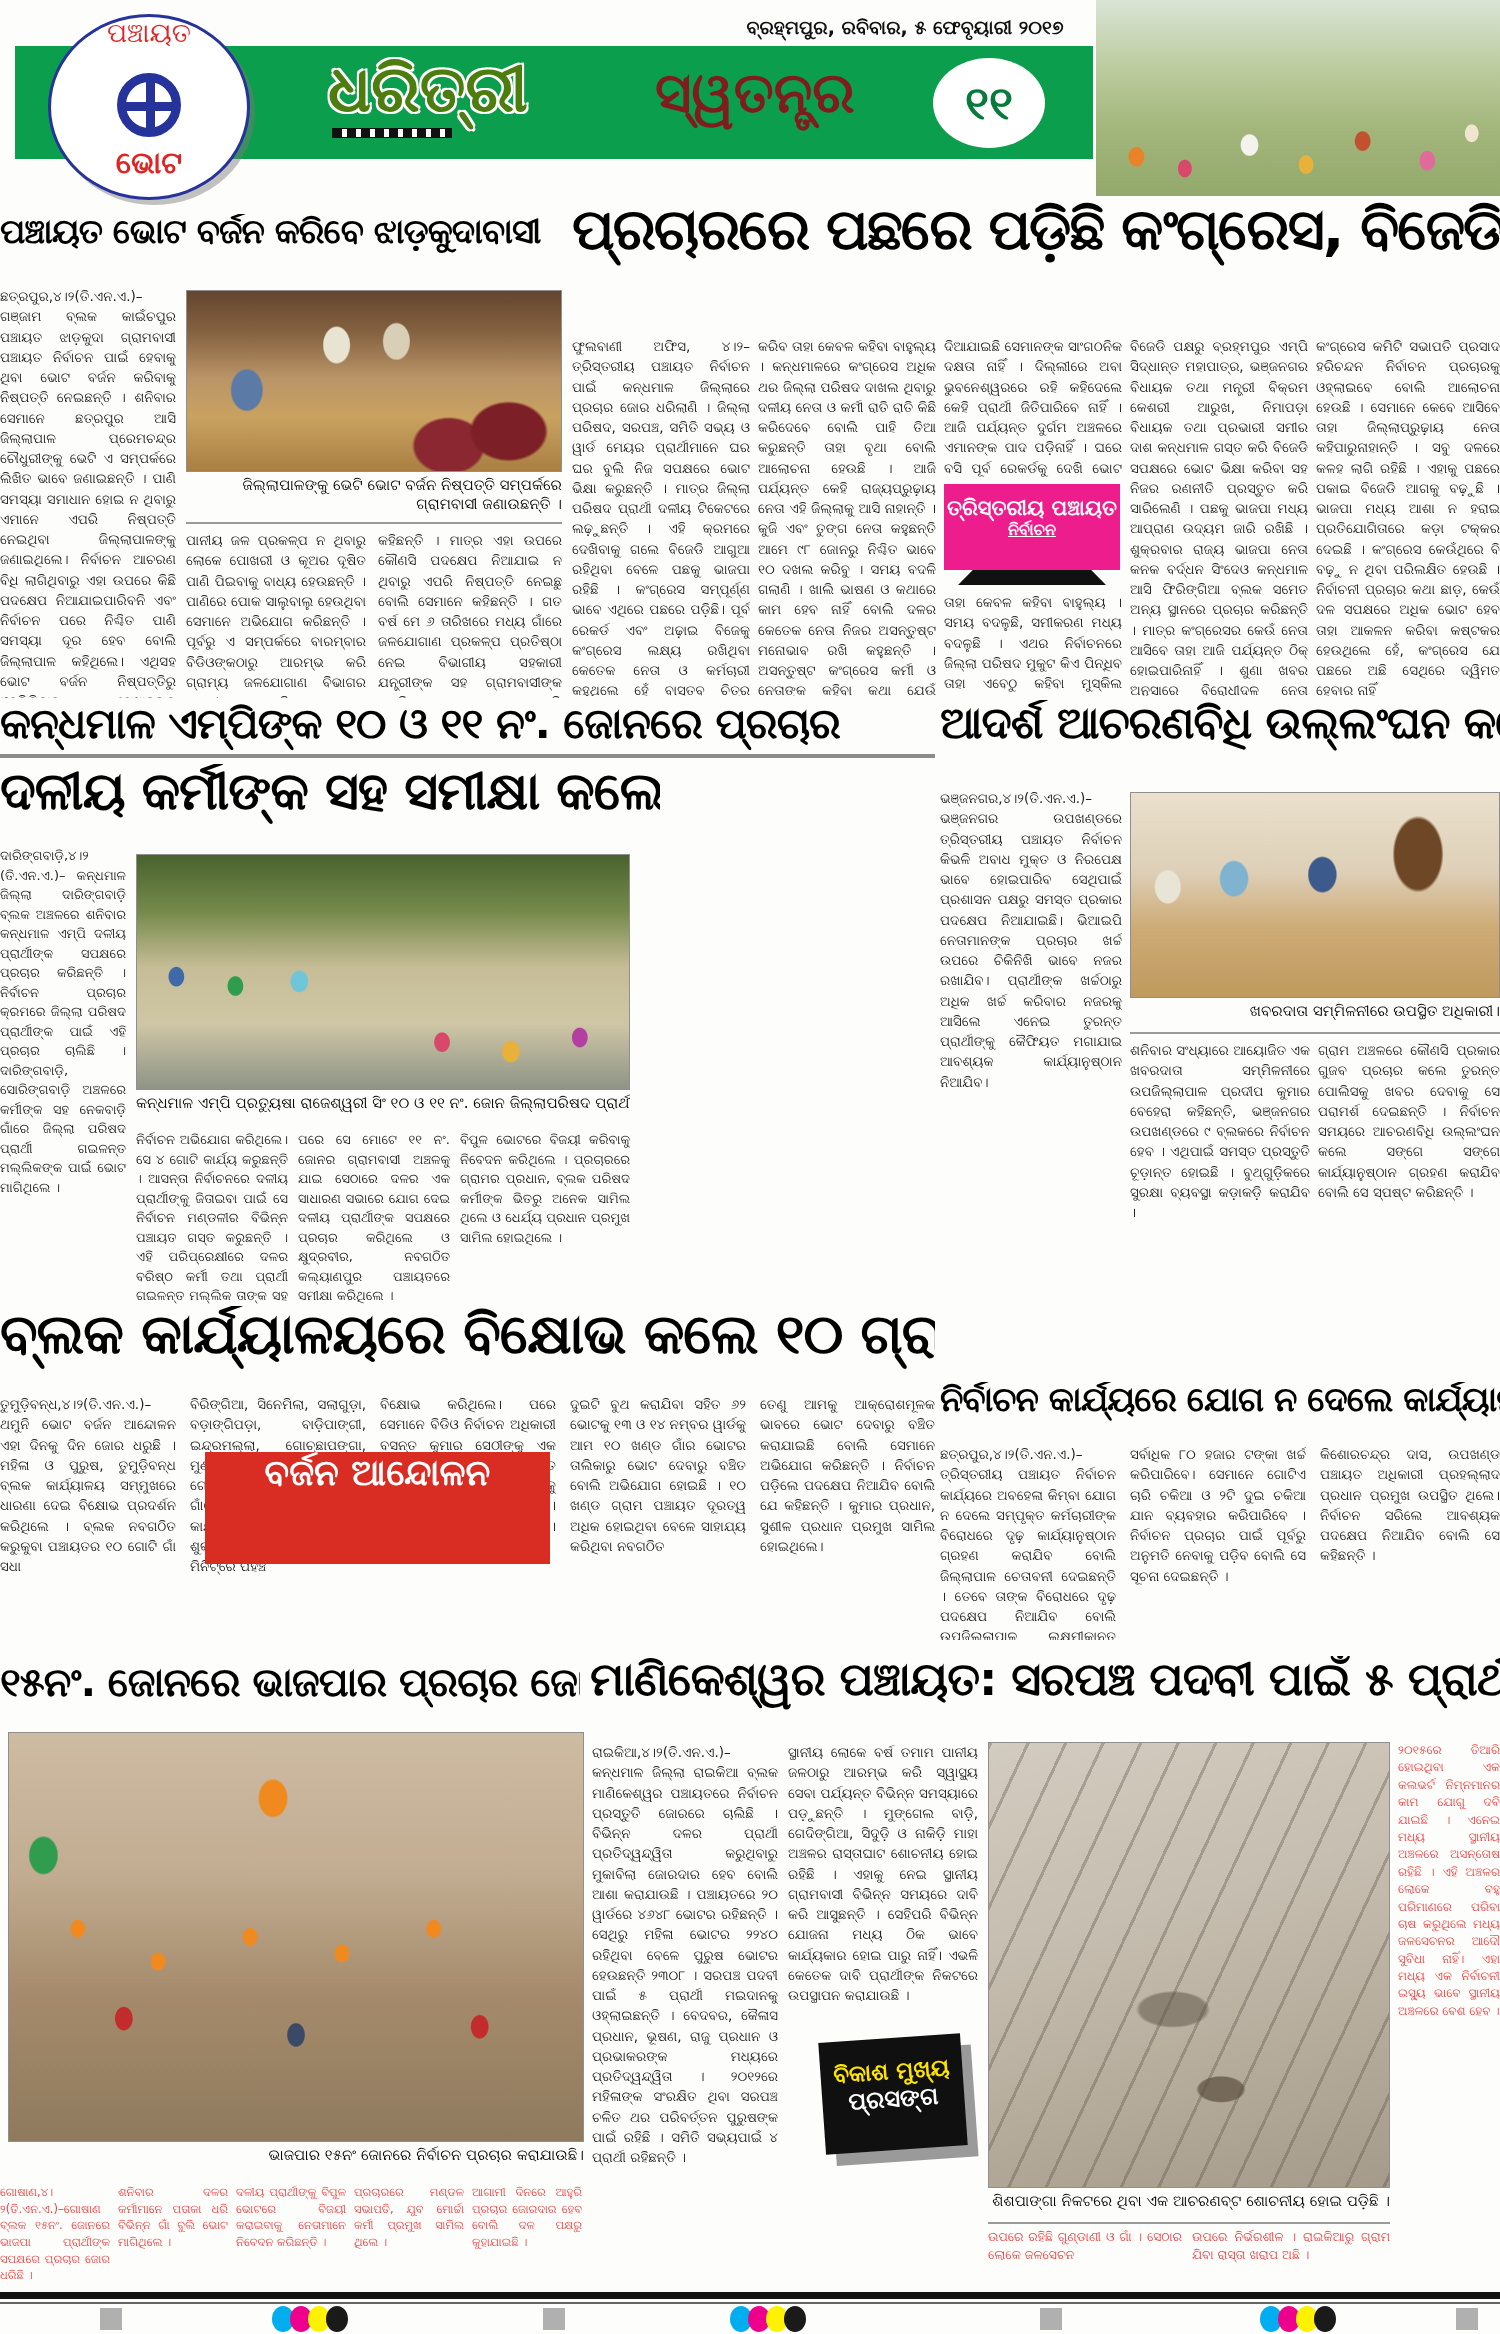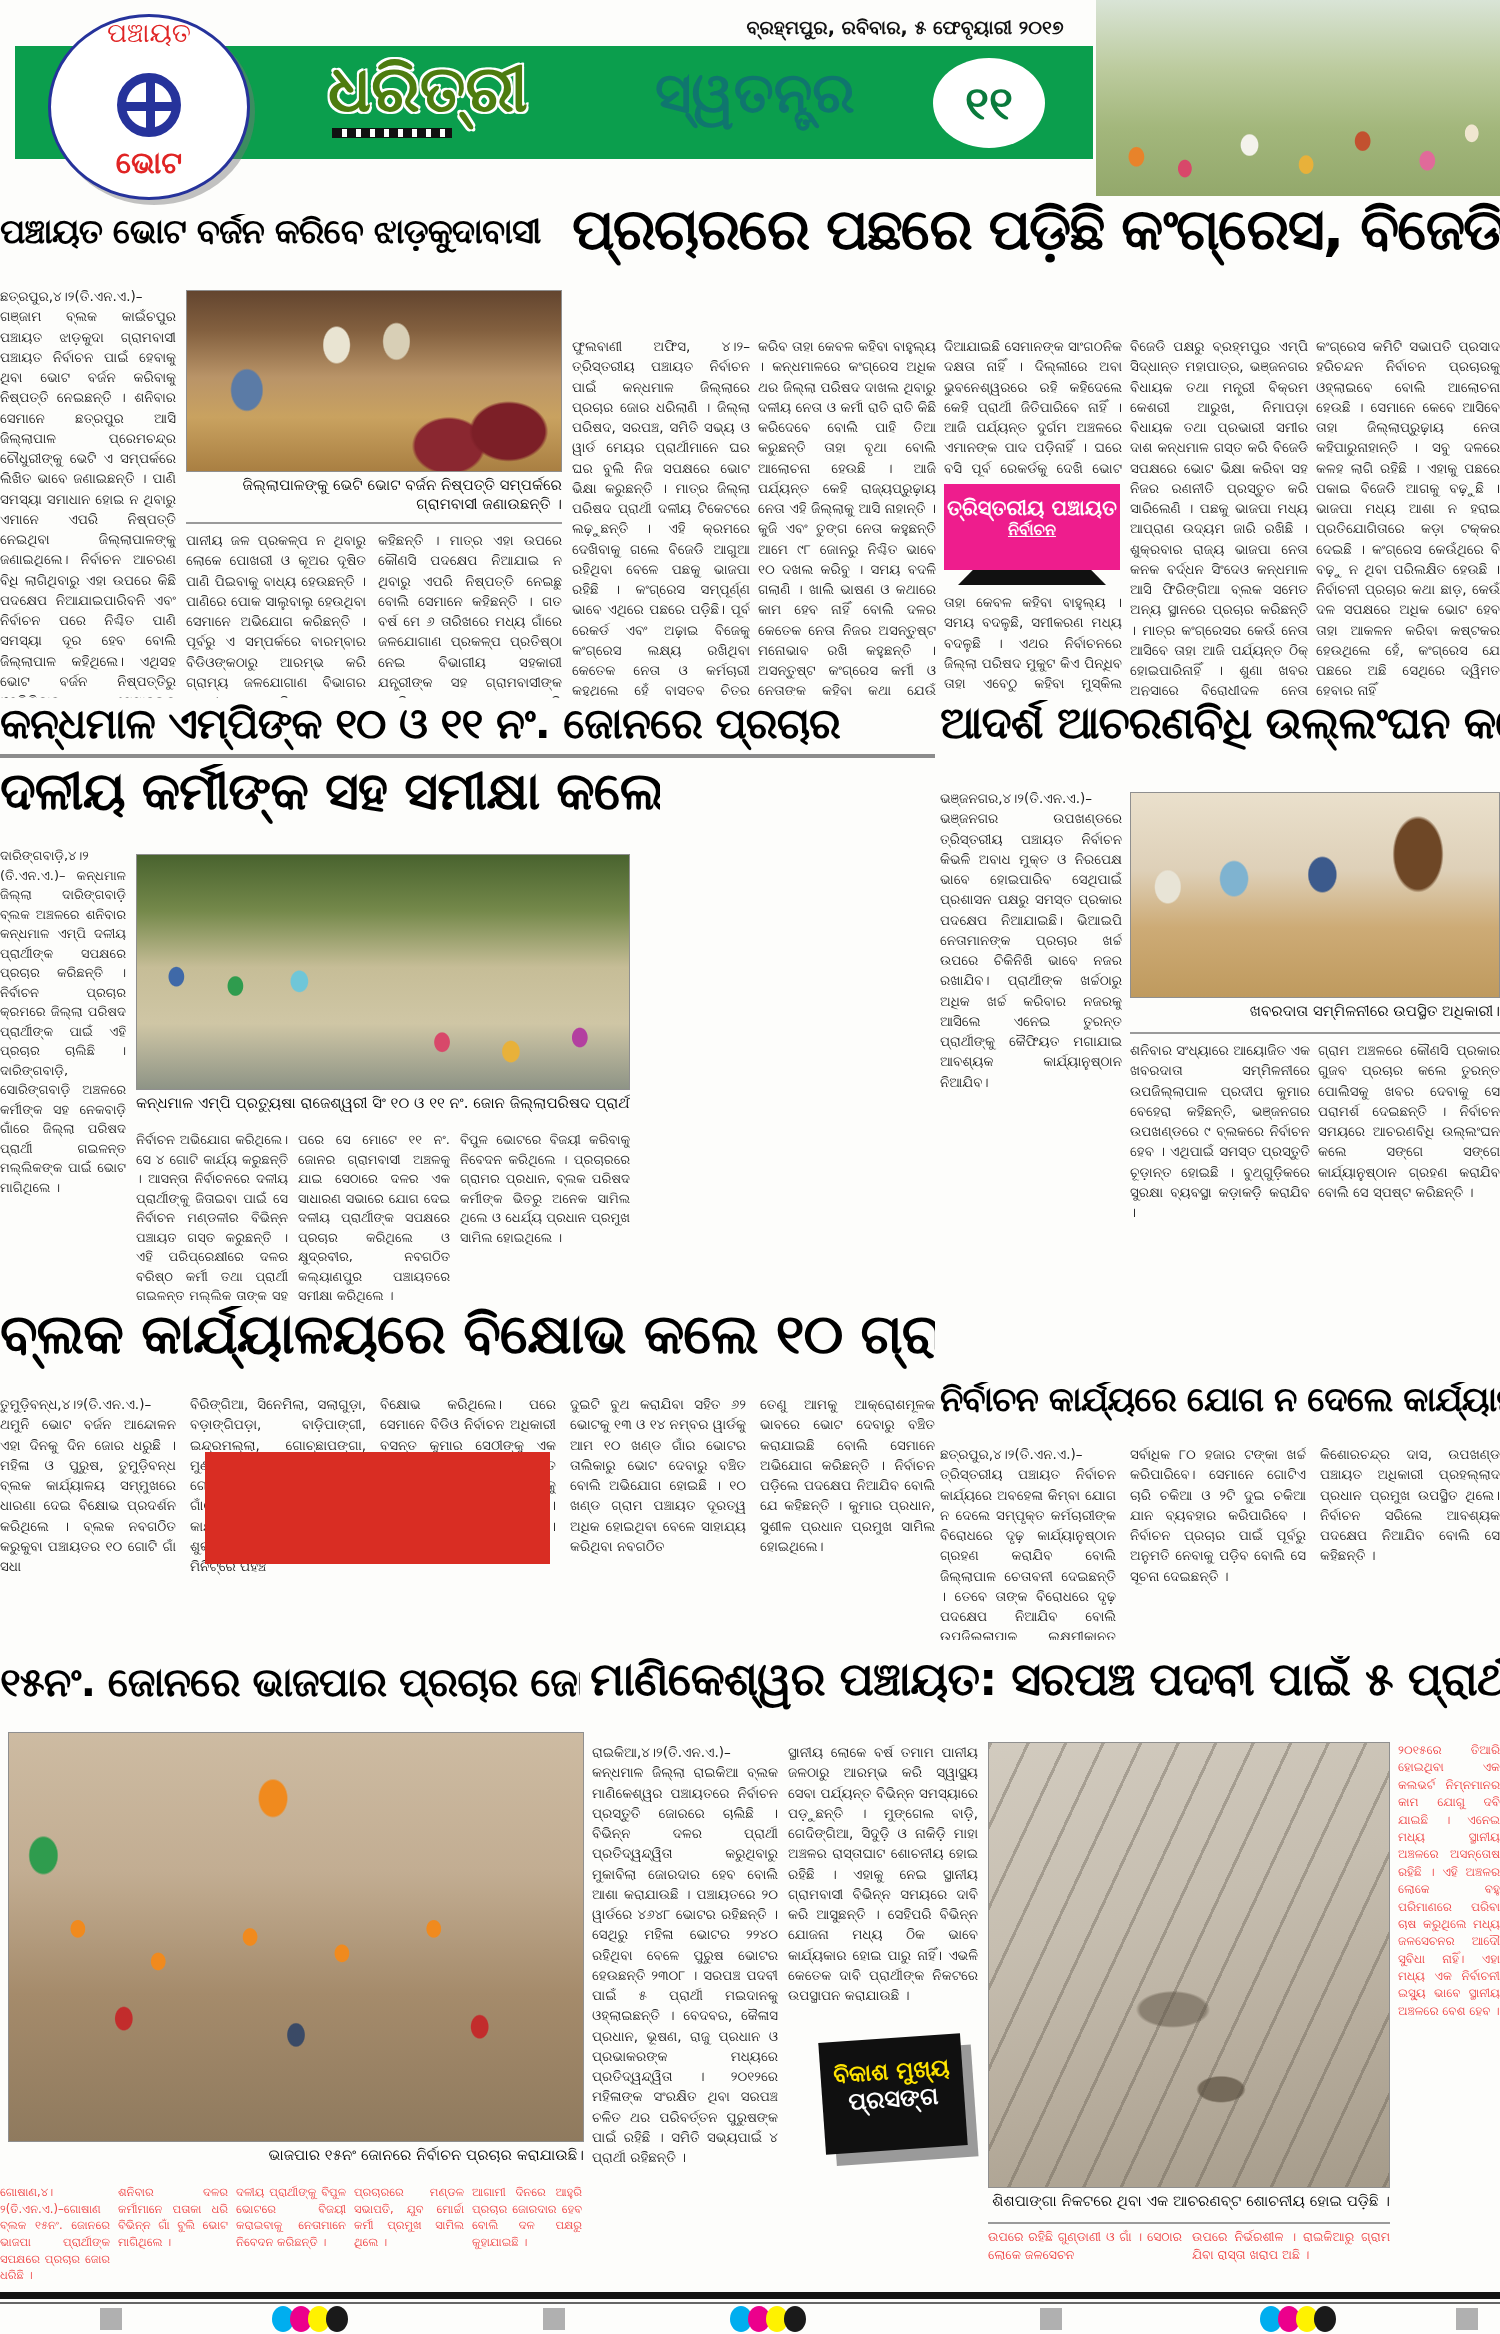--- a/index.html
+++ b/index.html
@@ -75,21 +75,21 @@
     <div class="abs" style="left:-2px;top:20px;width:50px;height:9px;background:#26339b;"></div>
     <div class="abs" style="left:20px;top:-2px;width:9px;height:50px;background:#26339b;"></div>
   </div>
   <div class="abs" style="left:0;top:128px;width:100%;color:#e02424;font-size:30px;font-weight:bold;">ଭୋଟ</div>
 </div>
 
 <div class="abs" style="left:328px;top:52px;width:280px;height:100px;font-size:64px;font-weight:bold;color:#4d7c0f;
             text-shadow:2px 2px 0 #fff,-2px -2px 0 #fff,2px -2px 0 #fff,-2px 2px 0 #fff;white-space:nowrap;">ଧରିତ୍ରୀ</div>
 <div class="abs" style="left:332px;top:128px;width:120px;height:10px;background:repeating-linear-gradient(90deg,#111 0 9px,#fff 9px 14px);border:1px solid #111;"></div>
 
-<div class="abs" style="left:655px;top:60px;width:270px;height:88px;font-size:56px;font-weight:bold;color:#0f766e;white-space:nowrap;">ସ୍ୱତନ୍ତ୍ର</div>
+<div class="abs" style="left:655px;top:60px;width:270px;height:88px;font-size:56px;font-weight:bold;color:#7f1d1d;white-space:nowrap;">ସ୍ୱତନ୍ତ୍ର</div>
 
 <div class="abs" style="left:933px;top:58px;width:112px;height:90px;background:#fff;border-radius:50%;text-align:center;">
   <span style="font-size:46px;font-weight:bold;color:#0a7a3c;line-height:90px;">୧୧</span>
 </div>
 
 <div class="abs photo ph-crowd" style="left:1096px;top:0;width:404px;height:196px;border:none;"></div>
 
 <div class="abs hl" style="left:0;top:214px;width:566px;height:56px;font-size:34px;white-space:nowrap;">ପଞ୍ଚାୟତ ଭୋଟ ବର୍ଜନ କରିବେ ଝାଡ଼କୁଦାବାସୀ</div>
 
 <div class="abs hl" style="left:572px;top:200px;width:928px;height:132px;font-size:57px;white-space:nowrap;letter-spacing:-2px;">ପ୍ରଚାରରେ ପଛରେ ପଡ଼ିଛି କଂଗ୍ରେସ, ବିଜେଡି ଆଗୁଆ</div>
@@ -132,20 +132,21 @@
 <div class="abs bt" style="left:1130px;top:1040px;width:180px;height:262px;">ଶନିବାର ସଂଧ୍ୟାରେ ଆୟୋଜିତ ଏକ ଖବରଦାତା ସମ୍ମିଳନୀରେ ଉପଜିଲ୍ଲାପାଳ ପ୍ରଦୀପ କୁମାର ବେହେରା କହିଛନ୍ତି, ଭଞ୍ଜନଗର ଉପଖଣ୍ଡରେ ୯ ବ୍ଲକରେ ନିର୍ବାଚନ ହେବ । ଏଥିପାଇଁ ସମସ୍ତ ପ୍ରସ୍ତୁତି ଚୂଡ଼ାନ୍ତ ହୋଇଛି । ବୁଥ୍‌ଗୁଡ଼ିକରେ ସୁରକ୍ଷା ବ୍ୟବସ୍ଥା କଡ଼ାକଡ଼ି କରାଯିବ ।</div>
 <div class="abs bt" style="left:1318px;top:1040px;width:182px;height:262px;">ଗ୍ରାମ ଅଞ୍ଚଳରେ କୌଣସି ପ୍ରକାର ଗୁଜବ ପ୍ରଚାର କଲେ ତୁରନ୍ତ ପୋଲିସକୁ ଖବର ଦେବାକୁ ସେ ପରାମର୍ଶ ଦେଇଛନ୍ତି । ନିର୍ବାଚନ ସମୟରେ ଆଚରଣବିଧି ଉଲ୍ଲଂଘନ କଲେ ସଙ୍ଗେ ସଙ୍ଗେ କାର୍ଯ୍ୟାନୁଷ୍ଠାନ ଗ୍ରହଣ କରାଯିବ ବୋଲି ସେ ସ୍ପଷ୍ଟ କରିଛନ୍ତି ।</div>
 
 <div class="abs hl" style="left:0;top:1306px;width:935px;height:82px;font-size:55px;white-space:nowrap;">ବ୍ଲକ କାର୍ଯ୍ୟାଳୟରେ ବିକ୍ଷୋଭ କଲେ ୧୦ ଗ୍ରାମବାସୀ</div>
 <div class="abs bt" style="left:0;top:1394px;width:176px;height:244px;">ତୁମୁଡ଼ିବନ୍ଧ,୪।୨(ତି.ଏନ.ଏ.)– ଥମୁନି ଭୋଟ ବର୍ଜନ ଆନ୍ଦୋଳନ ଏହା ଦିନକୁ ଦିନ ଜୋର ଧରୁଛି । ମହିଳା ଓ ପୁରୁଷ, ତୁମୁଡ଼ିବନ୍ଧ ବ୍ଲକ କାର୍ଯ୍ୟାଳୟ ସମ୍ମୁଖରେ ଧାରଣା ଦେଇ ବିକ୍ଷୋଭ ପ୍ରଦର୍ଶନ କରିଥିଲେ । ବ୍ଲକ ନବଗଠିତ କରୁକୁବା ପଞ୍ଚାୟତର ୧୦ ଗୋଟି ଗାଁ ସଧା</div>
 <div class="abs bt" style="left:190px;top:1394px;width:176px;height:244px;">ବିରିଙ୍ଗିଆ, ସିନେମିଲା, ସଲାଗୁଡ଼ା, ବଡ଼ାଙ୍ଗିପଡ଼ା, ବାଡ଼ିପାଙ୍ଗୀ, ଇନ୍ଦ୍ରମଲ୍ଲା, ଗୋଚ୍ଛାପଙ୍ଗା, ମୁଣ୍ଡିବାଲି, ଚୁଣ୍ଡଙ୍ଗିପଡ଼ା ଗୋଡ଼ାକିଆର ପ୍ରାୟ ୫୦୦ ମଧ୍ୟ ଗାଁଠାରୁ ଦେଇଥିଲେ। ସେହି କାର୍ଯ୍ୟାଳୟକୁ ଆସି ଆଜି ଶୁକ୍ରବାର ଅପରାହ୍ନ ୧.୩୦ ମିନିଟ୍‌ରେ ପହଞ୍ଚି</div>
 <div class="abs bt" style="left:380px;top:1394px;width:176px;height:244px;">ବିକ୍ଷୋଭ କରିଥିଲେ। ପରେ ସେମାନେ ବିଡିଓ ନିର୍ବାଚନ ଅଧିକାରୀ ବସନ୍ତ କୁମାର ସେଠୀଙ୍କୁ ଏକ ଦାବିପତ୍ର ଦେବା ସହିତ ତୁମୁଡ଼ିବନ୍ଧ ତହସିଲଦାରଙ୍କୁ ମଧ୍ୟ ଦାବିପତ୍ର ଦେଇଥିଲେ । ଗୋଟିଏ ବୁଥକୁ ମିଶ୍ରଣ କରାଇଲା। ଗୋଟିଏ ବୁଥ୍‌କୁ</div>
 <div class="abs bt" style="left:570px;top:1394px;width:176px;height:244px;">ଦୁଇଟି ବୁଥ କରାଯିବା ସହିତ ୬୨ ଭୋଟକୁ ୧୩ ଓ ୧୪ ନମ୍ବର ୱାର୍ଡକୁ ଆମ ୧୦ ଖଣ୍ଡ ଗାଁର ଭୋଟର ତାଲିକାରୁ ଭୋଟ ଦେବାରୁ ବଞ୍ଚିତ ବୋଲି ଅଭିଯୋଗ ହୋଇଛି । ୧୦ ଖଣ୍ଡ ଗ୍ରାମ ପଞ୍ଚାୟତ ଦୂରତ୍ୱ ଅଧିକ ହୋଇଥିବା ବେଳେ ସାହାଯ୍ୟ କରିଥିବା ନବଗଠିତ</div>
 <div class="abs bt" style="left:760px;top:1394px;width:175px;height:244px;">ତେଣୁ ଆମକୁ ଆକ୍ରୋଶମୂଳକ ଭାବରେ ଭୋଟ ଦେବାରୁ ବଞ୍ଚିତ କରାଯାଇଛି ବୋଲି ସେମାନେ ଅଭିଯୋଗ କରିଛନ୍ତି । ନିର୍ବାଚନ ପଡ଼ିଲେ ପଦକ୍ଷେପ ନିଆଯିବ ବୋଲି ଯେ କହିଛନ୍ତି । କୁମାର ପ୍ରଧାନ, ସୁଶୀଳ ପ୍ରଧାନ ପ୍ରମୁଖ ସାମିଲ ହୋଇଥିଲେ।</div>
 <div class="abs" style="left:205px;top:1452px;width:345px;height:112px;background:#d92d23;color:#fff;text-align:center;font-weight:bold;z-index:3;">
+  <div style="font-size:36px;">ବର୍ଜନ ଆନ୍ଦୋଳନ</div>
 </div>
 
 <div class="abs hl" style="left:940px;top:1382px;width:560px;height:54px;font-size:34px;white-space:nowrap;">ନିର୍ବାଚନ କାର୍ଯ୍ୟରେ ଯୋଗ ନ ଦେଲେ କାର୍ଯ୍ୟାନୁଷ୍ଠାନ: ଜିଲ୍ଲାପାଳ</div>
 <div class="abs bt" style="left:940px;top:1444px;width:176px;height:196px;">ଛତ୍ରପୁର,୪।୨(ତି.ଏନ.ଏ.)–ତ୍ରିସ୍ତରୀୟ ପଞ୍ଚାୟତ ନିର୍ବାଚନ କାର୍ଯ୍ୟରେ ଅବହେଳା କିମ୍ବା ଯୋଗ ନ ଦେଲେ ସମ୍ପୃକ୍ତ କର୍ମଚାରୀଙ୍କ ବିରୋଧରେ ଦୃଢ଼ କାର୍ଯ୍ୟାନୁଷ୍ଠାନ ଗ୍ରହଣ କରାଯିବ ବୋଲି ଜିଲ୍ଲାପାଳ ଚେତାବନୀ ଦେଇଛନ୍ତି । ତେବେ ତାଙ୍କ ବିରୋଧରେ ଦୃଢ଼ ପଦକ୍ଷେପ ନିଆଯିବ ବୋଲି ଉପଜିଲ୍ଲାପାଳ ଲକ୍ଷ୍ମୀକାନ୍ତ ସେଠୀ କହିଛନ୍ତି ।</div>
 <div class="abs bt" style="left:1130px;top:1444px;width:176px;height:196px;">ସର୍ବାଧିକ ୮୦ ହଜାର ଟଙ୍କା ଖର୍ଚ୍ଚ କରିପାରିବେ। ସେମାନେ ଗୋଟିଏ ଚାରି ଚକିଆ ଓ ୨ଟି ଦୁଇ ଚକିଆ ଯାନ ବ୍ୟବହାର କରିପାରିବେ । ନିର୍ବାଚନ ପ୍ରଚାର ପାଇଁ ପୂର୍ବରୁ ଅନୁମତି ନେବାକୁ ପଡ଼ିବ ବୋଲି ସେ ସୂଚନା ଦେଇଛନ୍ତି ।</div>
 <div class="abs bt" style="left:1320px;top:1444px;width:180px;height:196px;">କିଶୋରଚନ୍ଦ୍ର ଦାସ, ଉପଖଣ୍ଡ ପଞ୍ଚାୟତ ଅଧିକାରୀ ପ୍ରହଲ୍ଲାଦ ପ୍ରଧାନ ପ୍ରମୁଖ ଉପସ୍ଥିତ ଥିଲେ। ନିର୍ବାଚନ ସରିଲେ ଆବଶ୍ୟକ ପଦକ୍ଷେପ ନିଆଯିବ ବୋଲି ସେ କହିଛନ୍ତି ।</div>
 
 <div class="abs hl" style="left:0;top:1662px;width:580px;height:62px;font-size:40px;white-space:nowrap;">୧୫ନଂ. ଜୋନରେ ଭାଜପାର ପ୍ରଚାର ଜୋରଦାର</div>
 <div class="abs photo ph-rally" style="left:8px;top:1732px;width:576px;height:410px;"></div>
 <div class="abs cap" style="left:8px;top:2146px;width:576px;height:28px;">ଭାଜପାର ୧୫ନଂ ଜୋନରେ ନିର୍ବାଚନ ପ୍ରଚାର କରାଯାଉଛି।</div>

